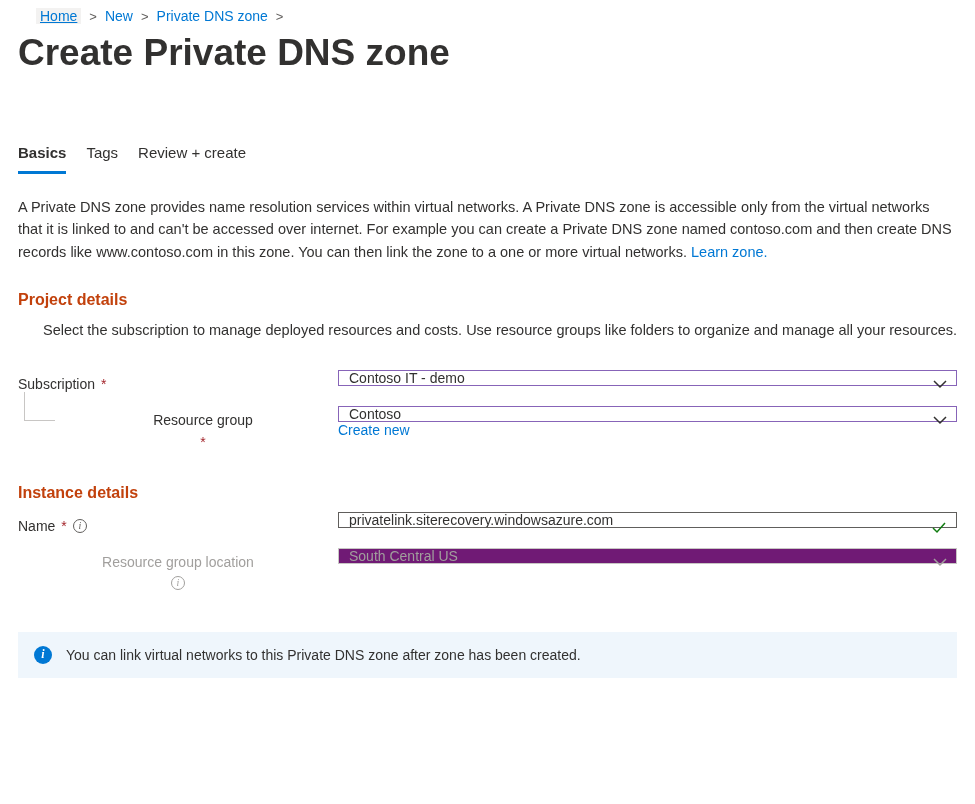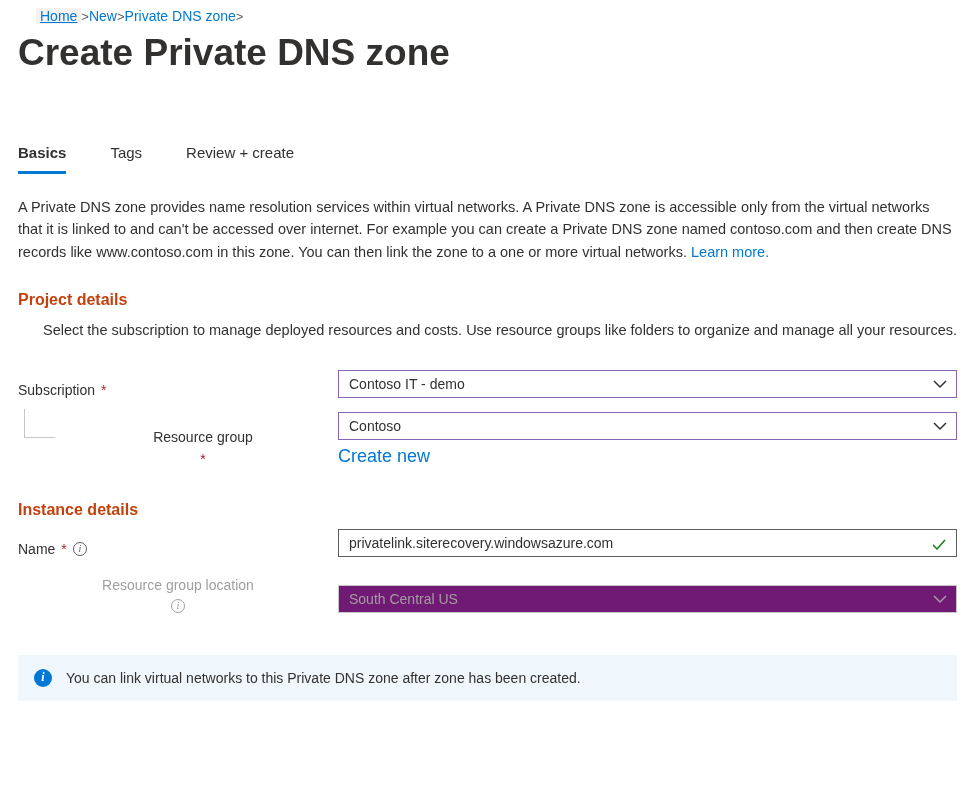--- a/index.html
+++ b/index.html
@@ -7,21 +7,21 @@
       font-family: "Segoe UI", -apple-system, BlinkMacSystemFont, sans-serif;
       font-size: 14px;
       color: #323130;
       background: #fff;
       padding: 8px 18px;
       width: 975px;
     }
     .breadcrumb {
       display: flex;
       align-items: center;
-      gap: 0;
+      gap: 8px;
       font-size: 14px;
       margin-bottom: 8px;
       padding-left: 18px;
     }
     .breadcrumb a {
       color: #0078d4;
       text-decoration: none;
     }
     .breadcrumb a.home {
       text-decoration: underline;
@@ -33,21 +33,21 @@
       font-size: 13px;
     }
     h1 {
       font-size: 37px;
       font-weight: 600;
       color: #323130;
       margin-bottom: 70px;
     }
     .tabs {
       display: flex;
-      gap: 44px;
+      gap: 20px;
       border-bottom: none;
       margin-bottom: 22px;
     }
     .tab {
       padding: 0 0 10px 0;
       font-size: 15px;
       color: #323130;
       cursor: pointer;
       border-bottom: 3px solid transparent;
     }
@@ -74,21 +74,21 @@
     }
     .section-sub {
       font-size: 14.5px;
       line-height: 1.55;
       color: #323130;
       margin-bottom: 28px;
       text-align: right;
     }
     .form-row {
       display: flex;
-      align-items: flex-end;
+      align-items: flex-start;
       margin-bottom: 14px;
     }
     .form-row.indented { margin-bottom: 6px; }
     .label-col {
       width: 320px;
       flex-shrink: 0;
       padding-top: 6px;
       font-size: 14px;
       color: #323130;
       display: flex;
@@ -96,21 +96,21 @@
       gap: 6px;
     }
     .label-col .req { color: #a4262c; }
     .label-col.disabled { color: #a19f9d; flex-direction: column; }
     .field-col {
       flex: 1;
       position: relative;
     }
     .select-box, .text-input {
       width: 100%;
-      height: 28px;
+      height: 16px;
       border: 1px solid #605e5c;
       padding: 0 30px 0 10px;
       font-size: 14px;
       font-family: inherit;
       background: #fff;
       color: #323130;
       outline: none;
     }
     .select-box.purple, .text-input.purple {
       border-color: #8764b8;
@@ -128,22 +128,21 @@
     }
     .chevron-icon svg { display: block; }
     .check-icon {
       position: absolute;
       right: 10px;
       top: 8px;
       color: #107c10;
     }
     .create-new {
       display: inline-block;
-      margin-top: 6px;
-      font-size: 18px;
+      font-size: 14px;
       color: #0078d4;
       text-decoration: none;
       font-weight: 400;
     }
     .info-icon {
       display: inline-flex;
       align-items: center;
       justify-content: center;
       width: 14px;
       height: 14px;
@@ -211,21 +210,21 @@
 <h1>Create Private DNS zone</h1>
 
 <div class="tabs">
   <div class="tab active">Basics</div>
   <div class="tab">Tags</div>
   <div class="tab">Review + create</div>
 </div>
 
 <p class="description">
   <span>A Private DNS zone provides name resolution services within virtual networks. A Private DNS zone is accessible only from the virtual networks that it is linked to and can't be accessed over internet. For example you can create a Private DNS zone named contoso.com and then create DNS records like www.contoso.com in this zone. You can then link the zone to a one or more virtual networks. </span>
-  <a href="#">Learn more.</a>
+  <a href="#">Learn zone.</a>
 </p>
 
 <div>
   <div class="section-heading">Project details</div>
   <p class="section-sub">Select the subscription to manage deployed resources and costs. Use resource groups like folders to organize and manage all your resources.</p>
 
   <div class="form-row">
     <div class="label-col">
       <span>Subscription</span>
       <span class="req">*</span>

